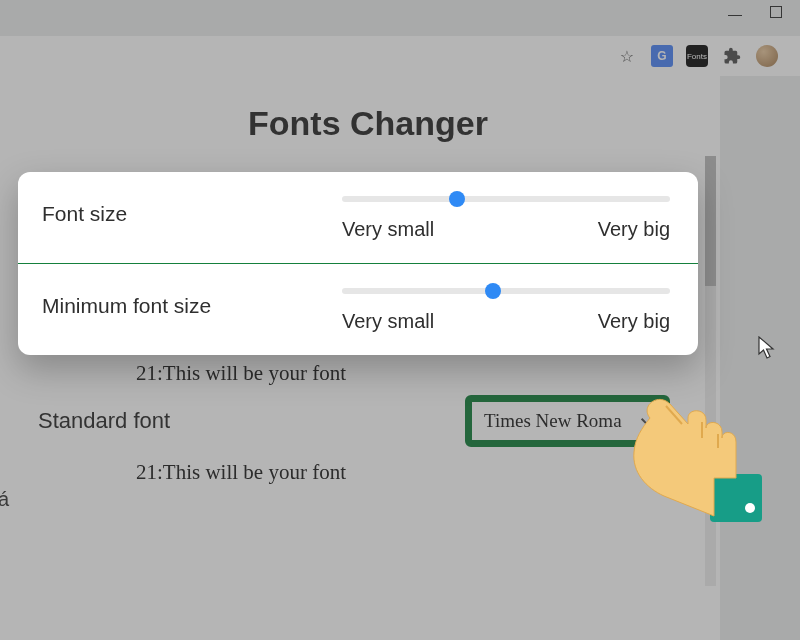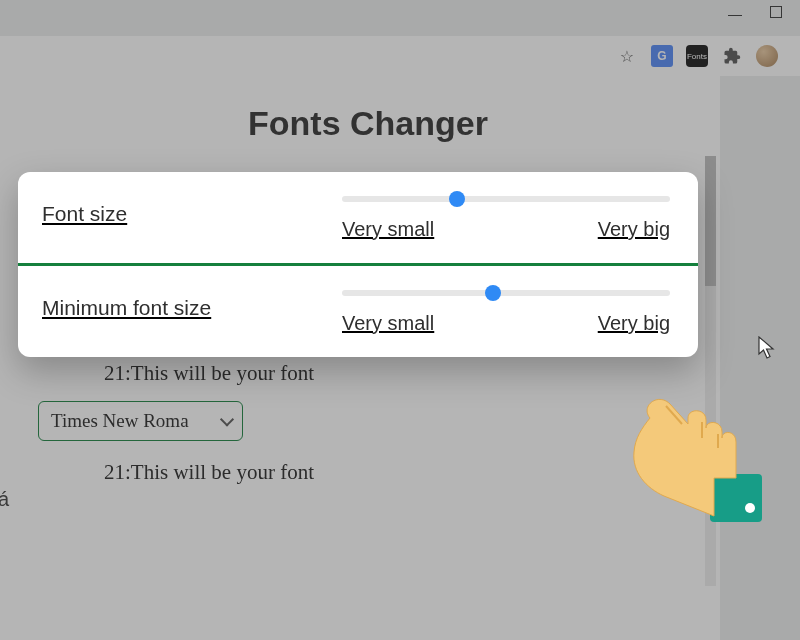--- a/index.html
+++ b/index.html
@@ -19,31 +19,31 @@
   .ticon.fonts { background: #111; color: #fff; border-radius: 4px; font-size: 8px; }
   .ticon.avatar { width: 22px; height: 22px; border-radius: 50%; background: radial-gradient(circle at 35% 30%, #e9c9a1, #a57d52); }
   .ticon.puzzle svg { width: 18px; height: 18px; fill: #555; }
 
   
   .ext-page { position: absolute; top: 76px; left: 0; width: 720px; bottom: 0; background: #fff; z-index: 1; padding-left: 16px; }
   .ext-page h1 { text-align: center; font-size: 34px; font-weight: 700; color: #2d2d2d; padding: 28px 0 18px; font-family: "Segoe UI", Arial, sans-serif; }
   .page-scroll { position: absolute; top: 80px; right: 4px; width: 11px; height: 430px; background: #eee; border-radius: 0; }
   .page-scroll .thumb { position: absolute; top: 0; width: 11px; height: 130px; background: #bdbdbd; }
 
-  .sample-line { font-family: "Times New Roman", serif; font-size: 21px; color: #222; margin-left: 88px; }
+  .sample-line { font-family: "Times New Roman", serif; font-size: 21px; color: #222; margin-left: 120px; }
   .standard-row { display: flex; align-items: center; justify-content: space-between; height: 70px; padding: 0 50px 0 22px; }
   .standard-row .lbl { font-size: 22px; color: #2e2e2e; }
-  .select { border: 1px solid #15803d; border-radius: 6px; padding: 8px 30px 8px 12px; font-size: 19px; color: #222; font-family: "Times New Roman", serif; background: #fff; position: relative; width: 205px; white-space: nowrap; overflow: hidden; }
+  .select { border: 7px solid #15803d; border-radius: 6px; padding: 8px 30px 8px 12px; font-size: 19px; color: #222; font-family: "Times New Roman", serif; background: #fff; position: relative; width: 205px; white-space: nowrap; overflow: hidden; }
   .select::after { content: ""; position: absolute; right: 10px; top: 50%; width: 8px; height: 8px; border-right: 2px solid #555; border-bottom: 2px solid #555; transform: translateY(-65%) rotate(45deg); }
   .spacer-bg { height: 200px; }
 
   
-  .card { position: absolute; top: 172px; left: 18px; width: 680px; background: #fff; border-radius: 12px; box-shadow: 0 14px 35px rgba(0,0,0,0.25); z-index: 10; overflow: hidden; text-decoration: underline; }
+  .card { position: absolute; top: 172px; left: 18px; width: 680px; background: #fff; border-radius: 12px; box-shadow: 0 14px 35px rgba(0,0,0,0.25); z-index: 10; overflow: hidden; }
   .card-row { padding: 24px 28px 22px 24px; }
-  .card-row + .card-row { border-top: 3px solid #15803d; }
+  .card-row + .card-row { border-top: 1px solid #15803d; }
   .row-inner { display: flex; align-items: flex-start; }
   .row-label { font-size: 21px; color: #2f2f2f; width: 300px; padding-top: 6px; }
   .slider-block { flex: 1; }
   .slider-track { position: relative; height: 6px; background: #e6e6e6; border-radius: 3px; margin-bottom: 16px; }
   .slider-thumb { position: absolute; top: 50%; width: 16px; height: 16px; background: #2f8af5; border-radius: 50%; transform: translate(-50%, -50%); }
   .slider-labels { display: flex; justify-content: space-between; font-size: 20px; color: #2f2f2f; }
 
   
   .hand { position: absolute; top: 378px; left: 610px; z-index: 20; }
   .hand svg { width: 160px; height: 160px; }
@@ -77,20 +77,21 @@
   </div>
 
   <div class="ext-page">
     <h1>Fonts Changer</h1>
 
     <div class="spacer-bg"></div>
 
     <div class="sample-line">21:This will be your font</div>
 
     <div class="standard-row">
+      <div class="lbl">Standard font</div>
       <div class="select">
         <span>Times New Roma</span>
       </div>
     </div>
 
     <div class="sample-line" style="margin-top:4px">21:This will be your font</div>
 
     <div class="page-scroll">
       <div class="thumb"></div>
     </div>

